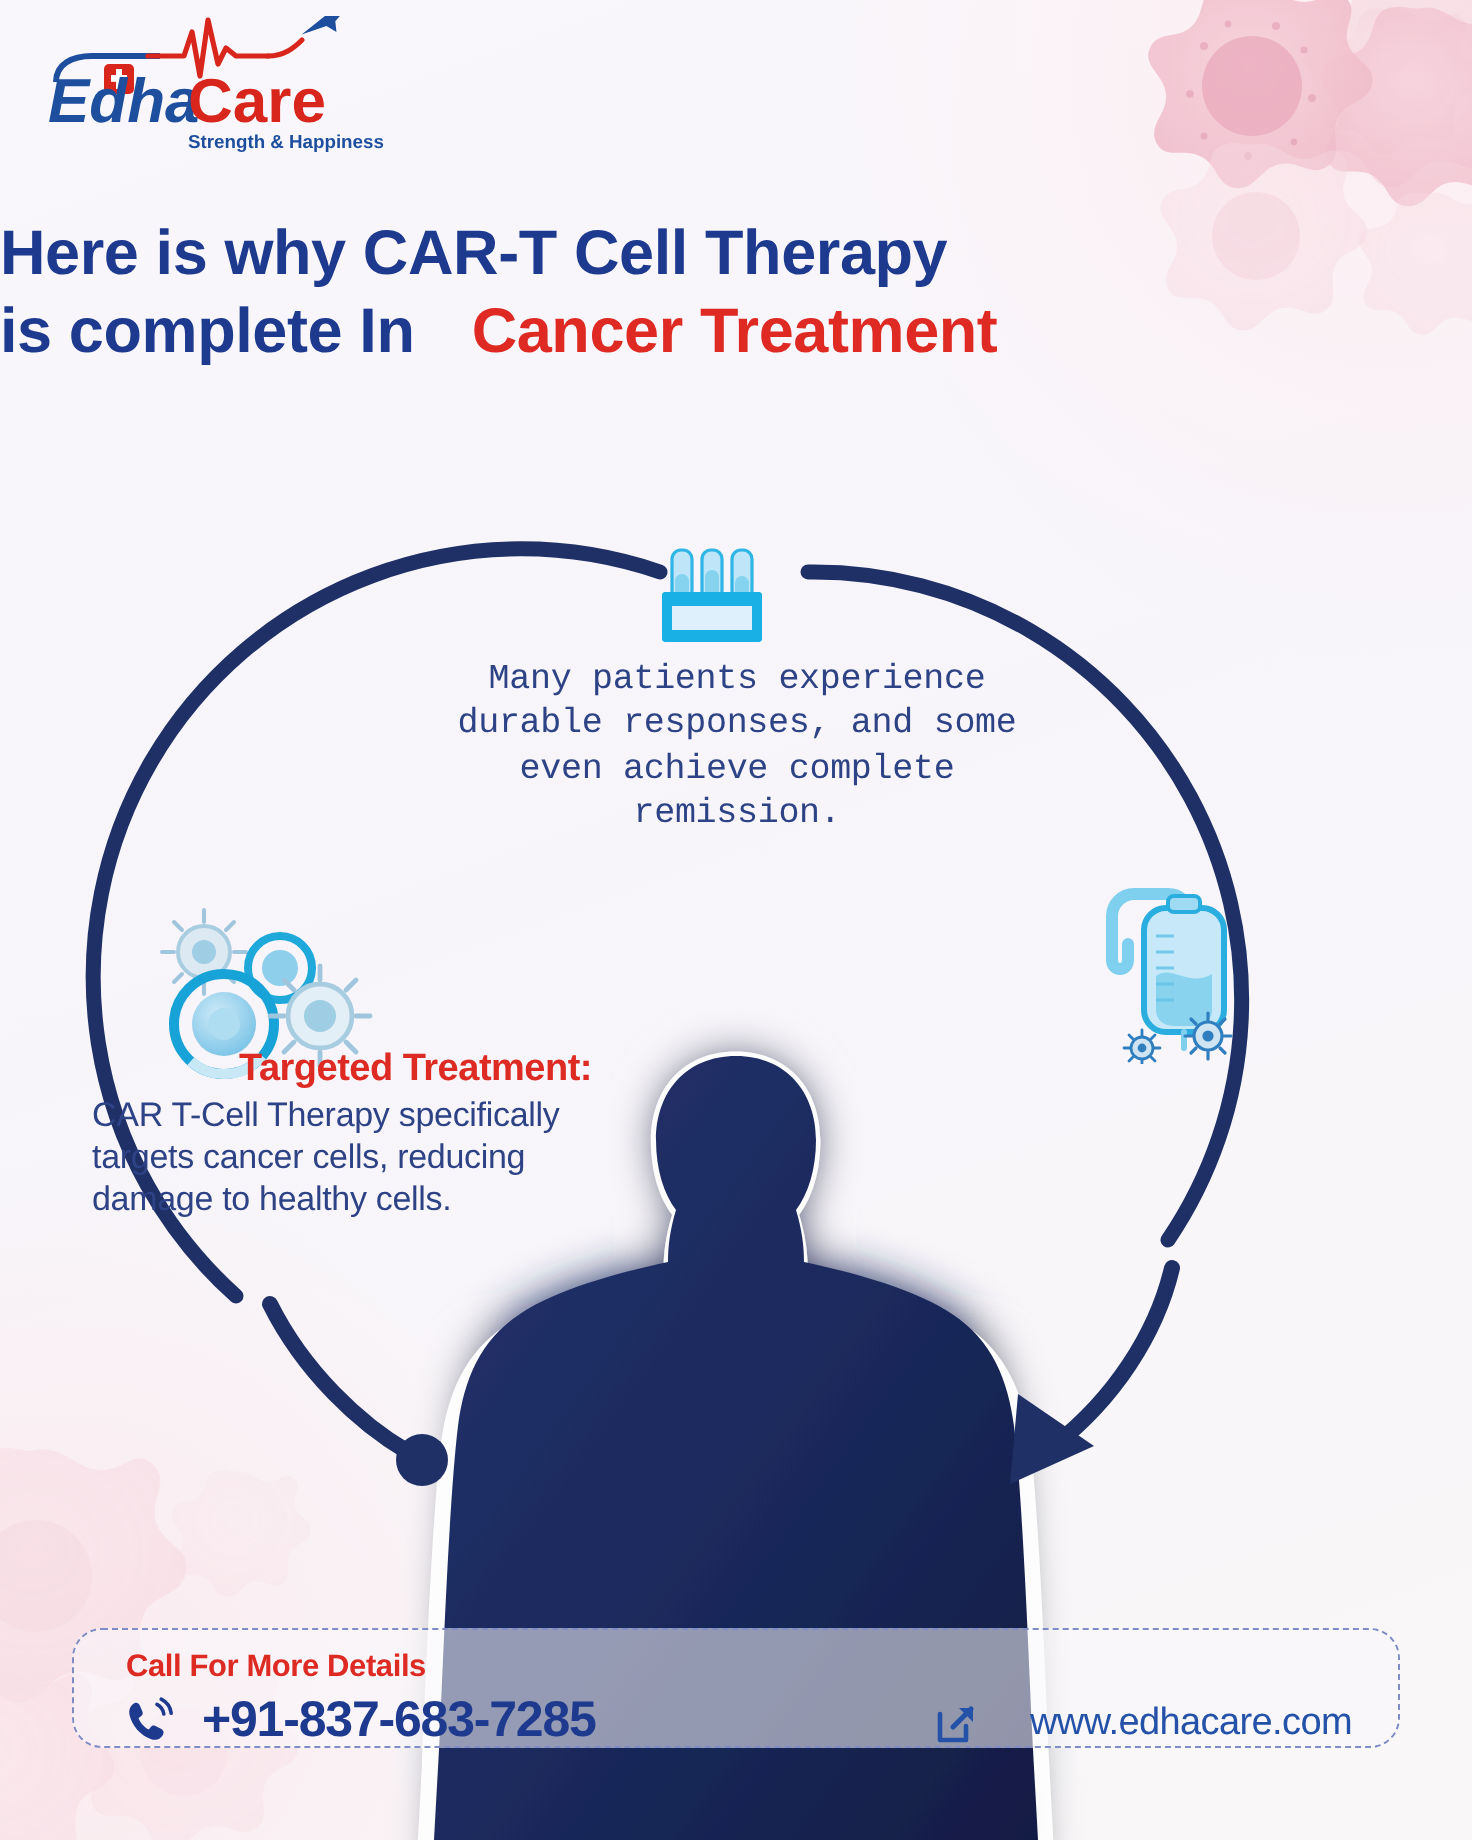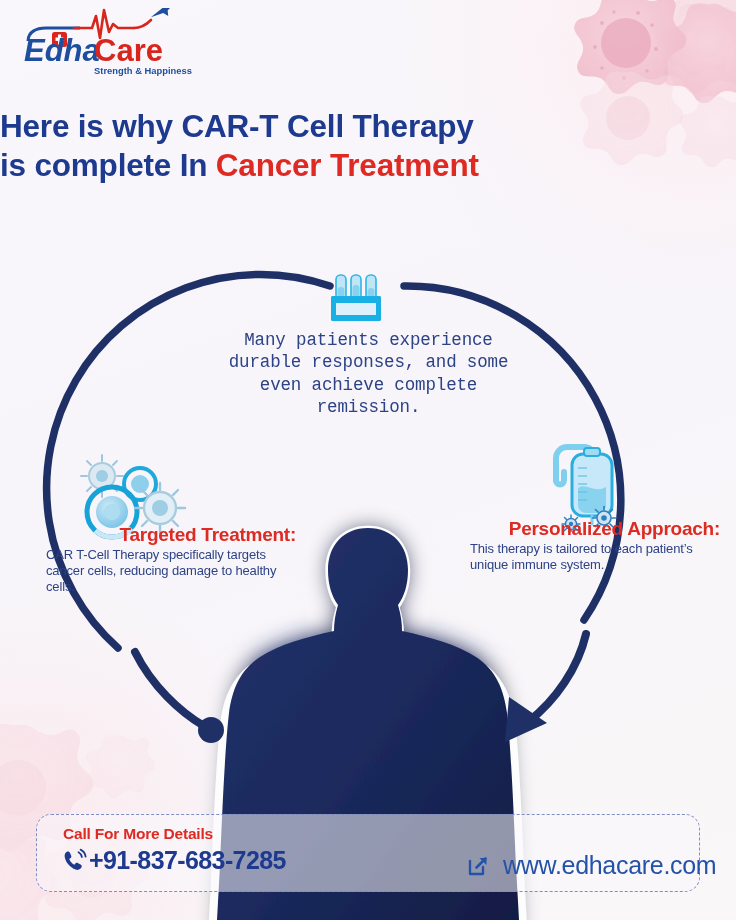--- a/index.html
+++ b/index.html
@@ -26,69 +26,69 @@
   .logo svg{display:block;}
 
   
   .title{
     position:absolute;left:0;top:108px;width:736px;
     line-height:1.16;
     font-size:31.5px;font-weight:bold;letter-spacing:-0.2px;
     color:#1d3a8f;
   }
   .title .l2{display:block;margin-top:2px;}
-  .title .accent{color:#de2a23;}
+  .title .accent{color:#de2a23;margin-left:20px;}
 
   
   .arc-heading{position:absolute;left:198px;top:228px;width:340px;height:80px;}
 
   
   .sec-head{
     font-size:19px;font-weight:bold;color:#dd2a22;
     letter-spacing:-0.25px;line-height:1.15;text-align:right;
   }
   .sec-body{
-    font-size:13px;color:#2d4386;line-height:1.24;
+    font-size:17px;color:#2d4386;line-height:1.24;
     letter-spacing:-0.15px;margin-top:1px;
   }
 
   #block-top{
     position:absolute;left:216px;top:328px;width:305px;
     text-align:center;
   }
   #block-top .sec-body{font-size:17.5px;line-height:1.28;color:#2d4386;font-family:Liberation Mono, monospace;}
 
   #block-left{position:absolute;left:46px;top:524px;width:250px;text-align:left;}
   #block-right{position:absolute;left:470px;top:518px;width:250px;text-align:left;}
 
   
   .icon-tubes{position:absolute;left:327px;top:272px;width:58px;height:52px;}
   .icon-cells{position:absolute;left:78px;top:450px;width:112px;height:92px;}
   .icon-iv{position:absolute;left:538px;top:432px;width:104px;height:100px;}
 
   
   .footer{
-    position:absolute;left:36px;top:814px;width:664px;height:78px;
+    position:absolute;left:36px;top:814px;width:664px;height:60px;
     border:1.6px dashed #7f8dc4;border-radius:15px;
     background:rgba(250,248,251,0.55);
     box-sizing:border-box;
   }
   .f-call{
     position:absolute;left:26px;top:10px;
     font-size:15.5px;font-weight:bold;color:#dd2a22;letter-spacing:-0.2px;
   }
   .f-phone{
     position:absolute;left:24px;top:31px;
-    display:flex;align-items:center;gap:2px;
+    display:flex;align-items:center;gap:14px;
     font-size:25px;font-weight:bold;color:#1d3a8f;letter-spacing:-0.6px;
   }
   .f-site{
     position:absolute;left:430px;top:36px;
-    display:flex;align-items:center;gap:14px;
-    font-size:25px;color:#2452a8;letter-spacing:-0.3px;
+    display:flex;align-items:center;gap:26px;
+    font-size:19px;color:#2452a8;letter-spacing:-0.3px;
   }
   .phone-ico,.link-ico{display:block;flex:none;}
 </style>
 </head>
 <body>
 
 <div id="poster">
 
   <svg class="bg-svg" viewBox="0 0 736 920">
     <defs>
@@ -387,24 +387,20 @@
       <circle r="7" fill="#cfe4f3" stroke="#2f7fc0" stroke-width="1.6"></circle>
       <circle r="2.8" fill="#2f7fc0"></circle>
     </g>
   </svg>
 
   <div id="block-left">
     <div class="sec-head">Targeted Treatment:</div>
     <div class="sec-body">CAR T-Cell Therapy specifically targets cancer cells, reducing damage to healthy cells.</div>
   </div>
 
-  <div id="block-right">
-    <div class="sec-head">Personalized Approach:</div>
-    <div class="sec-body">This therapy is tailored to each patient’s unique immune system.</div>
-  </div>
 
   <div class="footer">
     <div class="f-call">Call For More Details</div>
 
     <div class="f-phone">
       <svg class="phone-ico" width="26" height="26" viewBox="0 0 26 26">
         <path d="M6.2,3.6 C7.4,3.1 8.4,3.7 8.9,4.8 L10.2,7.7 C10.6,8.7 10.3,9.5 9.5,10.1
                  L8.3,11 C8.9,13.2 11.1,15.7 13.4,16.8 L14.3,15.6
                  C14.9,14.8 15.8,14.6 16.7,15 L19.5,16.4 C20.6,16.9 21.1,18 20.6,19.1
                  C19.6,21.4 17.1,22.5 14.6,21.6 C9.3,19.7 5.1,15 3.8,9.6

